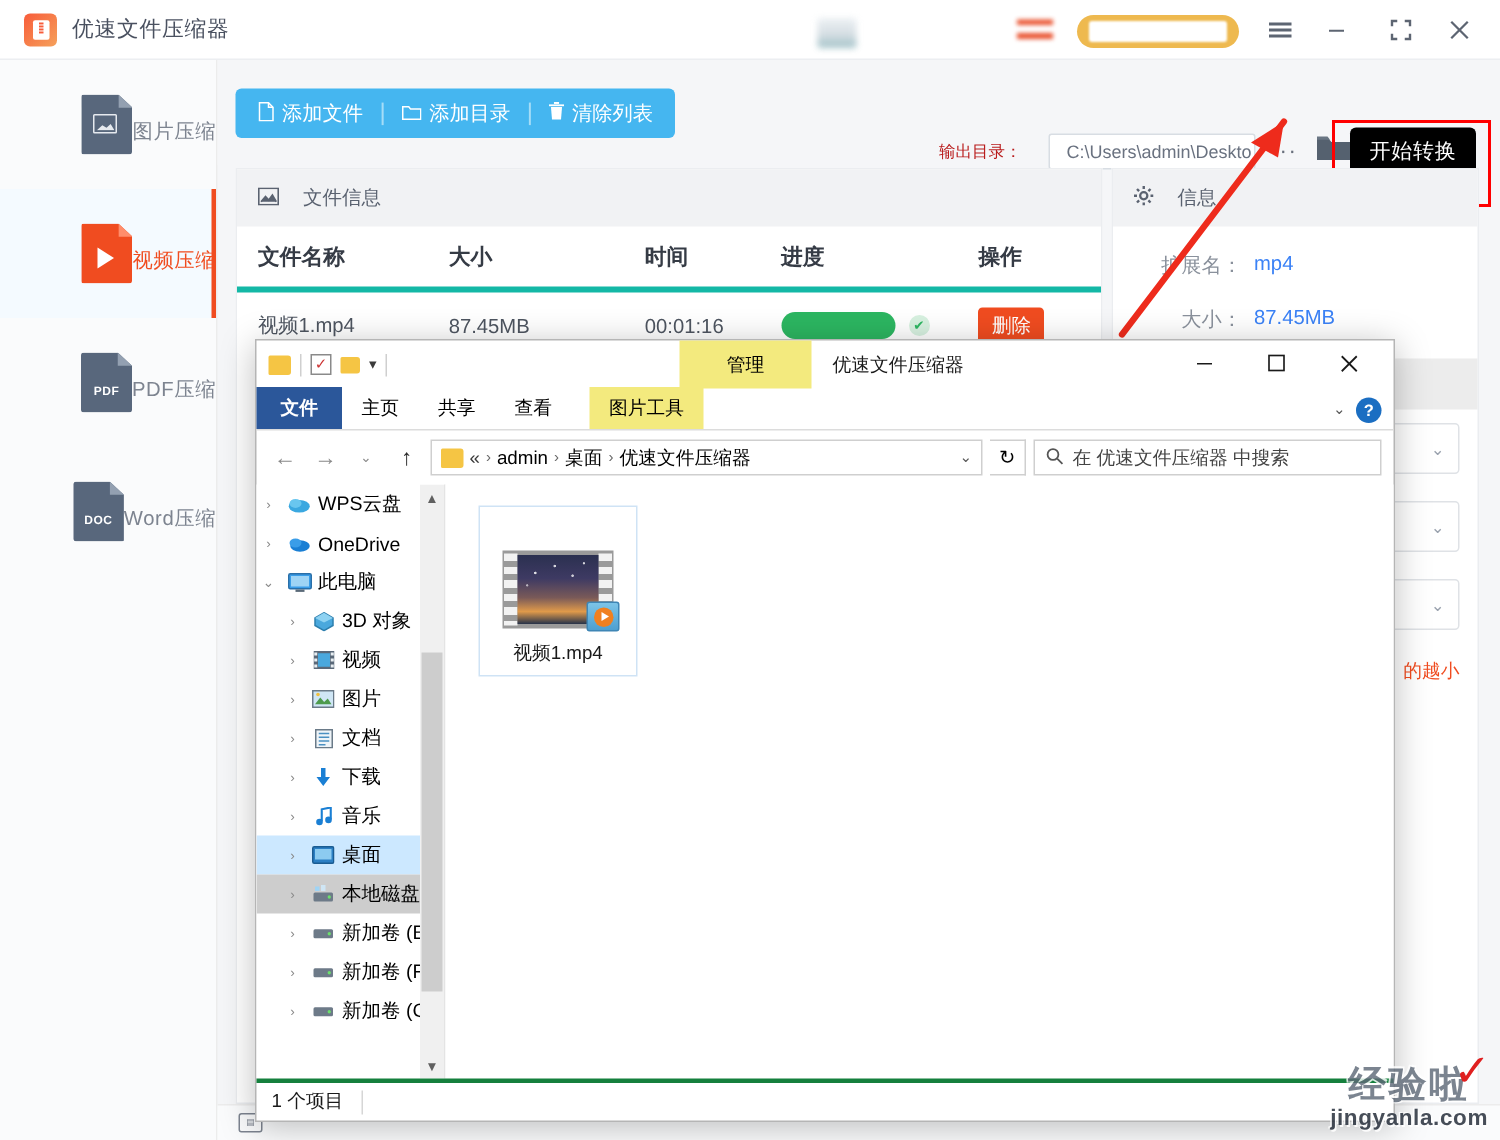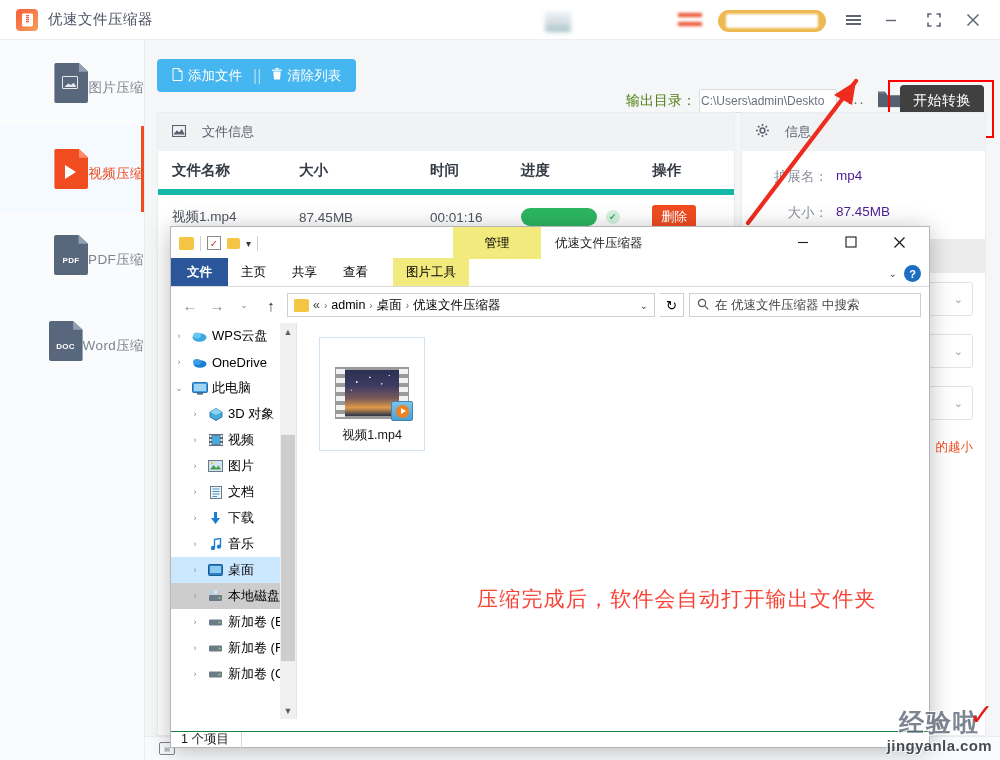--- a/index.html
+++ b/index.html
@@ -107,51 +107,51 @@
     position:absolute; left:12px; top:19px; height:33px;
     background:#45b6f0; border-radius:4px; display:flex; align-items:center;
     padding:0 4px;
   }
   .tb-btn {
     display:flex; align-items:center; gap:5px; padding:0 11px; height:33px;
     color:#fff; font-size:13.5px; cursor:pointer; white-space:nowrap;
   }
   .tb-sep { color:#a5ddf7; }
 
-  .out-label { position:absolute; right:304px; top:61px; transform:translateY(-50%); font-size:14px; color:#4d7c0f; }
+  .out-label { position:absolute; right:319px; top:61px; transform:translateY(-50%); font-size:11px; color:#b91c1c; }
   .out-input {
     position:absolute; right:163px; top:61px; transform:translateY(-50%);
     width:138px; height:24px; background:#fff; border:1px solid #d8dde3; border-radius:2px;
-    font-size:12px; color:#6a7280; padding:0 1px; line-height:22px; overflow:hidden; white-space:nowrap;
+    font-size:12px; color:#6a7280; padding:0 11px; line-height:22px; overflow:hidden; white-space:nowrap;
   }
   .out-dots { position:absolute; right:135px; top:61px; transform:translateY(-50%); color:#69707c; font-size:15px; letter-spacing:1px; cursor:pointer; }
   .out-folder { position:absolute; right:100px; top:61px; transform:translateY(-50%); cursor:pointer; }
   .start-btn {
     position:absolute; right:16px; top:61px; transform:translateY(-50%);
-    width:84px; height:32px; background:#404040; color:#fff; border-radius:4px;
+    width:84px; height:32px; background:#000000; color:#fff; border-radius:4px;
     font-size:14px; display:flex; align-items:center; justify-content:center;
     cursor:pointer; letter-spacing:.5px;
   }
   .start-hl {
     position:absolute; right:6px; top:40px; width:106px; height:58px;
     border:2.5px solid #ff0000; pointer-events:none;
   }
 
   
   .file-panel {
     position:absolute; left:157px; top:112px; width:578px; bottom:24px;
     background:#fff; border:1px solid #ebedf0;
   }
   .panel-head {
     height:38px; background:#f1f2f4; display:flex; align-items:center;
     padding-left:14px; gap:16px; font-size:13px; color:#5a6270;
   }
   .col-head {
     display:flex; height:44px; align-items:center; font-size:14.5px;
-    color:#353b45; font-weight:bold; border-bottom:6px solid #14b8a6; padding-left:14px;
+    color:#353b45; font-weight:bold; border-bottom:4px solid #14b8a6; padding-left:14px;
   }
   .row {
     display:flex; height:44px; align-items:center; font-size:13.5px; color:#4e5560; padding-left:14px;
   }
   .c-name { width:140px; } .c-size{width:100px;} .c-time{width:100px;margin-left:40px;} .c-prog{width:145px;} .c-act{width:90px;}
   .prog-wrap { display:flex; align-items:center; gap:9px; }
   .prog-bar { width:76px; height:18px; background:#2cb661; border-radius:9px; }
   .prog-ok {
     width:14px; height:14px; border-radius:50%; background:#d7f1e0; color:#2cb661;
     font-size:9px; display:flex; align-items:center; justify-content:center;
@@ -160,21 +160,21 @@
     width:44px; height:24px; background:#f04c20; color:#fff; border-radius:3px;
     font-size:13px; display:flex; align-items:center; justify-content:center; cursor:pointer;
   }
 
   .info-panel {
     position:absolute; left:741px; top:112px; right:14px; bottom:24px;
     background:#fff; border:1px solid #ebedf0;
   }
   .info-row { display:flex; padding:9px 0; font-size:13.5px; }
   .info-k { width:86px; text-align:right; color:#8a919c; }
-  .info-v { margin-left:8px; color:#4c1d95; }
+  .info-v { margin-left:8px; color:#3b82f6; }
   .set-head {
     margin-top:8px; height:34px; background:#ececec;
   }
   .sel-row { padding:9px 12px; }
   .sel-box {
     height:34px; border:1px solid #dfe2e6; border-radius:3px; background:#fff;
     display:flex; align-items:center; justify-content:flex-end; padding-right:9px;
   }
   .chev { color:#9aa2ae; font-size:11px; }
   .hint-red { text-align:right; padding:10px 12px 0 0; font-size:12.5px; color:#f04c20; }
@@ -269,22 +269,22 @@
     display:flex; align-items:center; justify-content:center;
   }
   .play-badge i::after { content:""; border-left:5px solid #fff; border-top:3.5px solid transparent; border-bottom:3.5px solid transparent; margin-left:2px; }
   .thumb-name { font-size:12.5px; color:#1a1a1a; }
 
   .overlay-note {
     position:absolute; left:180px; top:262px; font-size:21px; color:#f84236;
     font-weight:500; letter-spacing:1.2px; white-space:nowrap;
   }
   .ex-status {
-    position:absolute; left:0; right:0; bottom:0; height:16px;
-    border-top:1px solid #15803d; display:flex; align-items:center; padding-left:10px;
+    position:absolute; left:0; right:0; bottom:0; height:28px;
+    border-top:3px solid #15803d; display:flex; align-items:center; padding-left:10px;
     font-size:12.5px; color:#1a1a1a;
   }
   .ex-status .sep { width:1px; height:16px; background:#d6d6d6; margin-left:12px; }
 
   
   .wm { position:absolute; right:8px; bottom:6px; text-align:center; pointer-events:none; }
   .wm-top { font-size:25px; font-weight:bold; color:#5f6a78; letter-spacing:2px;
     text-shadow:1px 1px 0 #fff,-1px -1px 0 #fff,1px -1px 0 #fff,-1px 1px 0 #fff; opacity:.82; }
   .wm-bot { font-size:15px; font-weight:bold; color:#2e3642; letter-spacing:.4px; margin-top:-2px;
     text-shadow:1px 1px 0 #fff,-1px -1px 0 #fff; opacity:.88; }
@@ -378,20 +378,28 @@
       <div class="tb-btn">
         <span>
           <svg width="11" height="13" viewBox="0 0 11 13" fill="none" stroke="#fff" stroke-width="1">
               <path d="M1 .5h6L10 3.5v9H1z"></path>
               <path d="M7 .5v3h3"></path>
             </svg>
         </span>
         <span>添加文件</span>
       </div>
       <span class="tb-sep">|</span>
+      <div class="tb-btn">
+        <span>
+          <svg width="13" height="11" viewBox="0 0 13 11" fill="none" stroke="#fff" stroke-width="1">
+              <path d="M.5 2.2h4l1.2 1.4h6.8v6.9H.5z"></path>
+            </svg>
+        </span>
+        <span>添加目录</span>
+      </div>
       <span class="tb-sep">|</span>
       <div class="tb-btn">
         <span>
           <svg width="10" height="12" viewBox="0 0 10 12" fill="#fff">
               <rect x="0" y="1.6" width="10" height="1.2"></rect>
               <rect x="3.3" y="0" width="3.4" height="1.3"></rect>
               <path d="M1.3 3.4h7.4l-.7 8.2H2z"></path>
             </svg>
         </span>
         <span>清除列表</span>
@@ -742,21 +750,20 @@
     <div class="ex-content">
       <div class="thumb-cell">
         <div class="film">
           <div class="film-img"></div>
           <div class="play-badge">
               <i></i>
             </div>
         </div>
         <div class="thumb-name">视频1.mp4</div>
       </div>
-      <div class="overlay-note">压缩完成后，软件会自动打开输出文件夹</div>
     </div>
   </div>
 
   <div class="ex-status">
     <span>1 个项目</span>
     <span class="sep"></span>
   </div>
 </div>
 
 <div class="wm">

